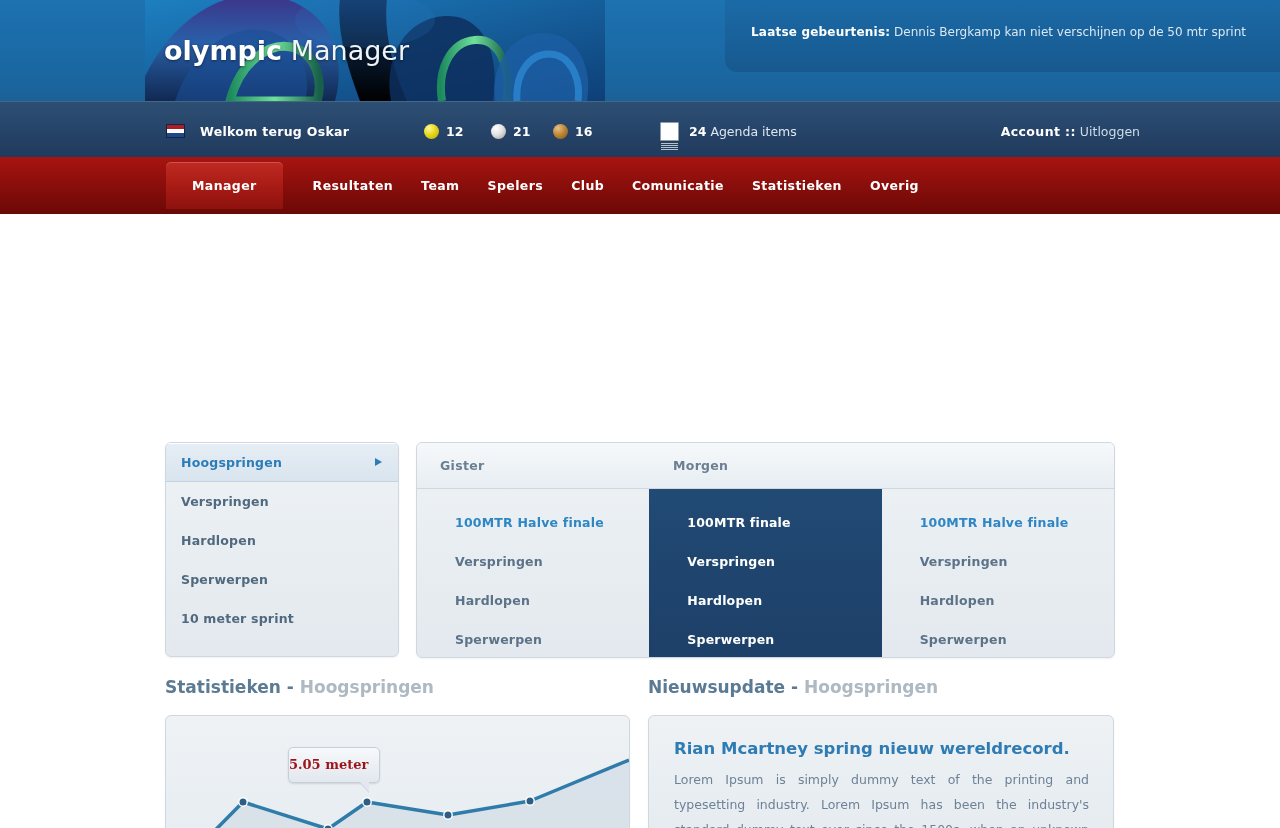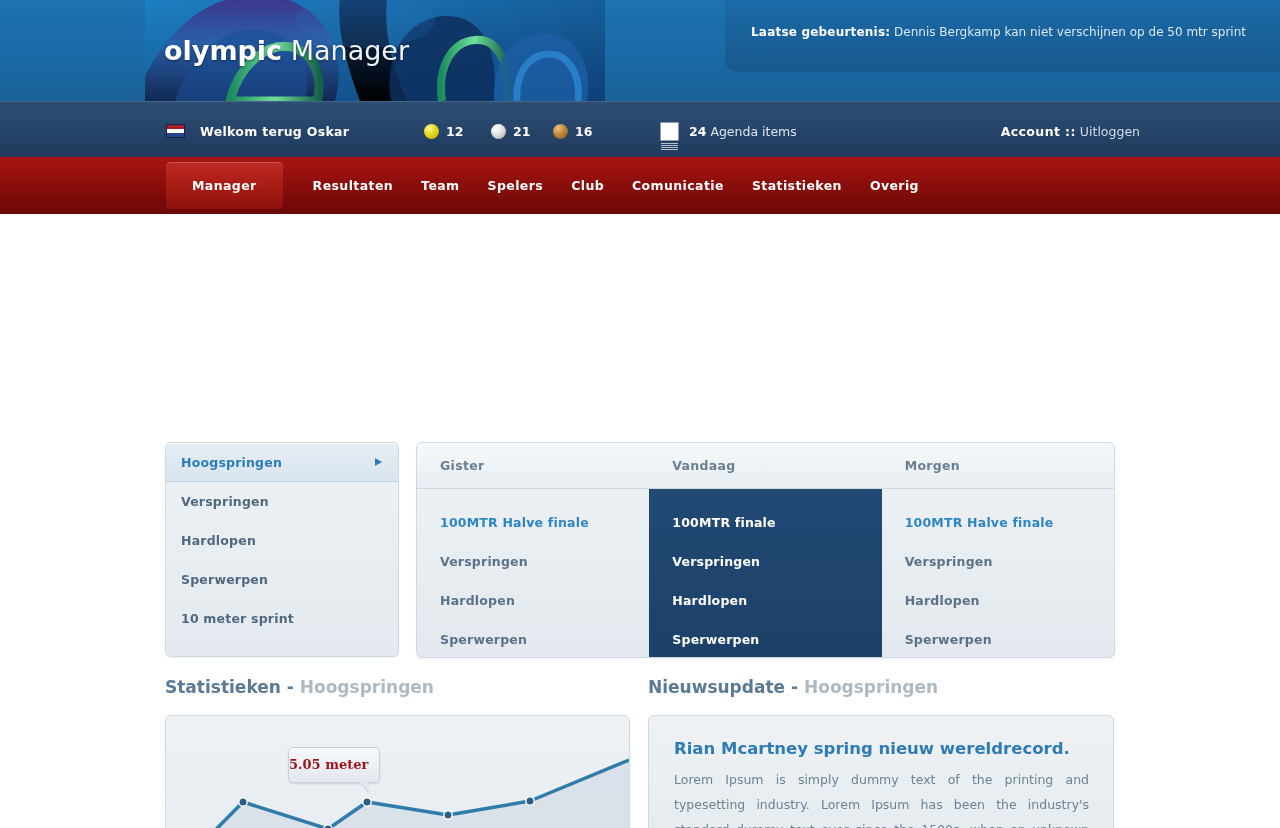--- a/index.html
+++ b/index.html
@@ -151,21 +151,21 @@
   .sched-head div {
     width: 233px; line-height: 46px; padding-left: 23px;
     font-size: 12.5px; font-weight: bold; color: #6b7f93; letter-spacing: .3px;
   }
   .sched-body { display: flex; height: 169px; }
   .sched-col { width: 233px; padding-top: 14px; }
   .sched-col.today {
     background: linear-gradient(180deg, #214a74 0%, #1d4068 100%);
   }
   .sched-col .ev {
-    height: 39px; line-height: 39px; padding-left: 23px;
+    height: 39px; line-height: 39px; padding-left: 38px;
     font-size: 12.5px; font-weight: bold; color: #5b7289; letter-spacing: .2px; cursor: pointer;
   }
   .sched-col .ev.link { color: #2f86c4; }
   .sched-col.today .ev { color: #ffffff; }
   .sched-col.today .ev.link { color: #ffffff; }
 
   
   .sec-title {
     position: absolute; font-size: 17px; font-weight: bold; color: #5b7a93; white-space: nowrap;
   }
@@ -304,21 +304,20 @@
     </div>
     <div class="side-item">Verspringen</div>
     <div class="side-item">Hardlopen</div>
     <div class="side-item">Sperwerpen</div>
     <div class="side-item">10 meter sprint</div>
   </div>
 
   <div class="panel schedule">
     <div class="sched-head">
       <div>Gister</div>
-      <div>Vandaag</div>
       <div>Morgen</div>
     </div>
     <div class="sched-body">
       <div class="sched-col">
         <div class="ev link">100MTR Halve finale</div>
         <div class="ev">Verspringen</div>
         <div class="ev">Hardlopen</div>
         <div class="ev">Sperwerpen</div>
       </div>
       <div class="sched-col today">

